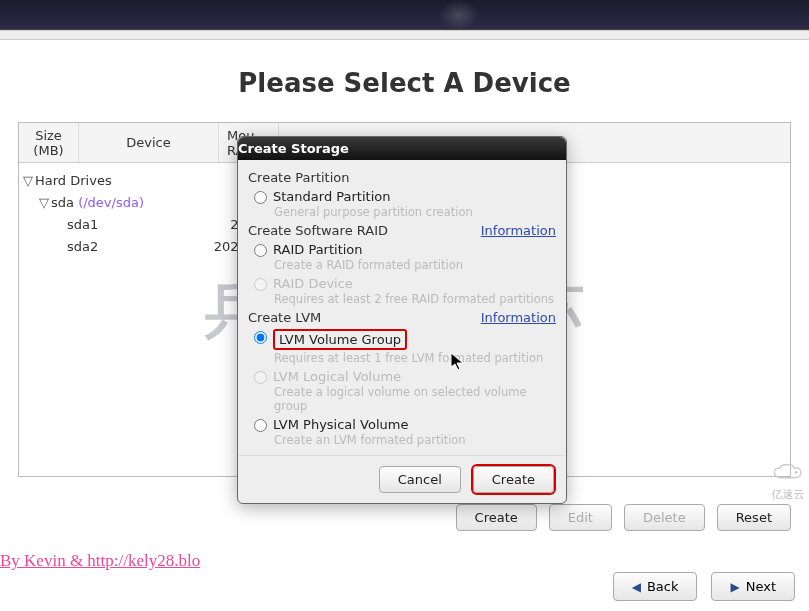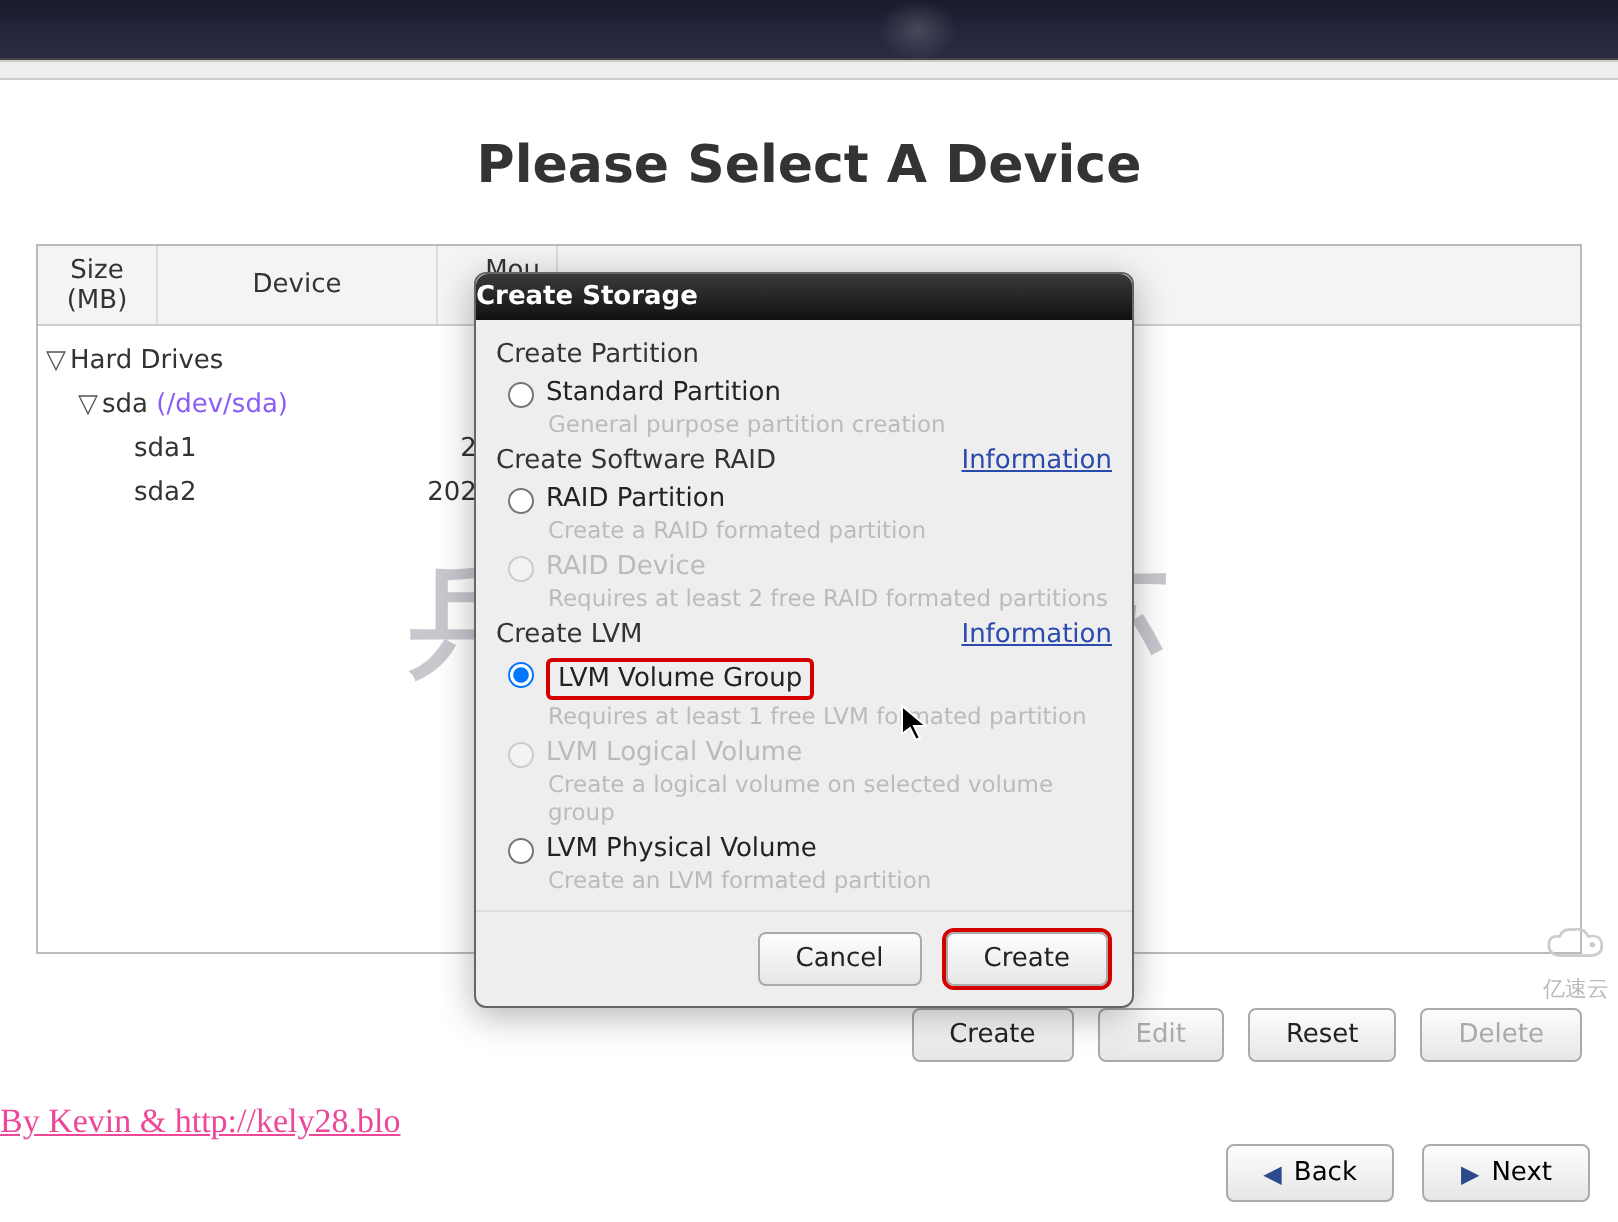--- a/index.html
+++ b/index.html
@@ -3,21 +3,21 @@
 <meta charset="utf-8">
 <style>
 * { box-sizing: border-box; margin: 0; padding: 0; font-family: "DejaVu Sans", "Liberation Sans", Arial, sans-serif; }
 body { width: 809px; height: 611px; background: #fff; position: relative; overflow: hidden; }
 .topbar { height: 30px; background: linear-gradient(#1b1b2e,#2b2b45); border-bottom: 1px solid #444; position: relative; }
 .topbar::before { content:""; position:absolute; right:330px; top:0; width:40px; height:30px; background: radial-gradient(ellipse at center,#ddd 0%,transparent 70%); opacity:.2; }
 .header-strip { height: 10px; background: #eee; border-top:1px solid #ccc; border-bottom:1px solid #ccc; }
 .title { text-align: center; font-size: 26px; font-weight: bold; color: #333; padding: 28px 0 24px; }
 .table-container { margin: 0 18px; border: 1px solid #bbb; background: #fff; height: 355px; position: relative; }
 .thead { display:flex; background:#f4f4f4; border-bottom:1px solid #ccc; height:40px; }
-.thead .col { padding: 4px 8px; font-size: 13px; color: #333; border-right:1px solid #ddd; display:flex; align-items:flex-end; flex-direction:column; justify-content:center; }
+.thead .col { padding: 4px 8px; font-size: 13px; color: #333; border-right:1px solid #ddd; display:flex; align-items:flex-start; flex-direction:column; justify-content:center; }
 .col-device { width: 140px; text-align:center; align-items:center !important; }
 .col-size { width: 60px; text-align:center; align-items:center !important; }
 .col-mount { width: 60px; }
 .tree { padding: 6px 4px; font-size: 13px; color: #333; }
 .tree-row { display:flex; align-items:center; height: 22px; }
 .tri { display:inline-block; width:10px; text-align:center; color:#555; margin-right:2px; }
 .indent1 { padding-left: 16px; }
 .indent2 { padding-left: 44px; }
 .tree-device { width: 140px; }
 .tree-size { width: 54px; text-align:right; padding-right:6px; }
@@ -92,22 +92,22 @@
       <span class="tree-device">sda2</span>
       <span class="tree-size">20279</span>
       <span class="tree-mount"></span>
     </div>
   </div>
 </div>
 
 <div class="main-actions">
   <button class="btn">Create</button>
   <button class="btn disabled">Edit</button>
+  <button class="btn disabled">Delete</button>
   <button class="btn">Reset</button>
-  <button class="btn disabled">Delete</button>
 </div>
 
 <div class="watermark">兵马俑复苏</div>
 
 <div class="dialog">
   <div class="dlg-title">Create Storage</div>
   <div class="dlg-body">
     <div class="section-head">
         <span>Create Partition</span>
       </div>

